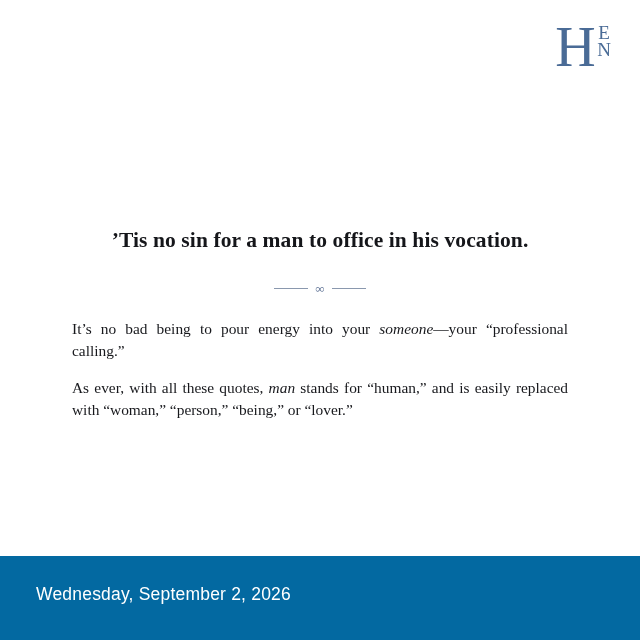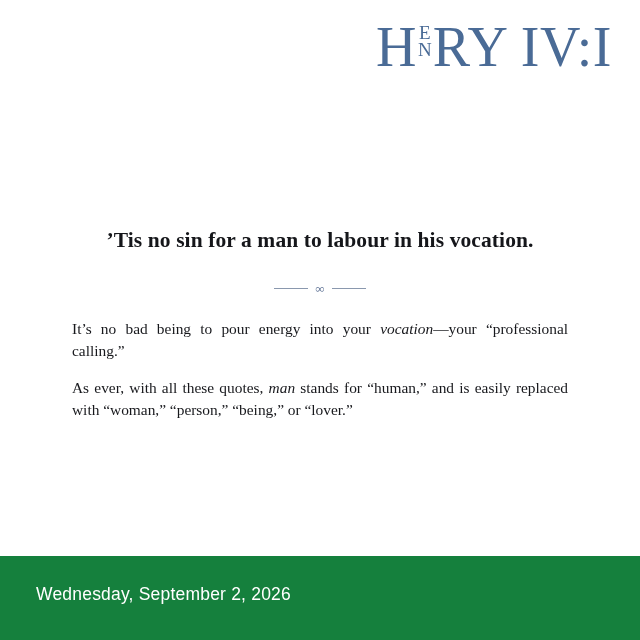--- a/index.html
+++ b/index.html
@@ -115,21 +115,21 @@
     font-style: italic;
   }
 
   
   .footer {
     position: absolute;
     left: 0;
     bottom: 0;
     width: 640px;
     height: 84px;
-    background: #15803d;
+    background: #0369a1;
     text-align: center;
   }
   .footer-date {
     position: absolute;
     left: 36px;
     top: 28px;
     color: #ffffff;
     font-family: "Liberation Sans", sans-serif;
     font-size: 17.5px;
     letter-spacing: 0.2px;
@@ -139,33 +139,32 @@
 <body>
 
 <div class="page">
 
   <div class="masthead">
     <span class="mast-h">H</span>
     <span class="mast-en">
       <span>E</span>
       <span>N</span>
     </span>
-    <span class="mast-rest">RY IV:I</span>
   </div>
 
-  <div class="quote">’Tis no sin for a man to labour in his vocation.</div>
+  <div class="quote">’Tis no sin for a man to office in his vocation.</div>
 
   <div class="divider">
     <span class="rule"></span>
     <span class="orn">∞</span>
     <span class="rule"></span>
   </div>
 
   <div class="body">
-      <p><span>It’s no bad being to pour energy into your </span><em>vocation</em><span>—your “professional calling.”</span></p>
+      <p><span>It’s no bad being to pour energy into your </span><em>someone</em><span>—your “professional calling.”</span></p>
       <p><span>As ever, with all these quotes, </span><em>man</em><span> stands for “human,” and is easily replaced with “woman,” “person,” “being,” or “lover.”</span></p>
     </div>
 
   <div class="footer">
     <div class="footer-date">Wednesday, September 2, 2026</div>
   </div>
 
 </div>
 
 </body></html>

